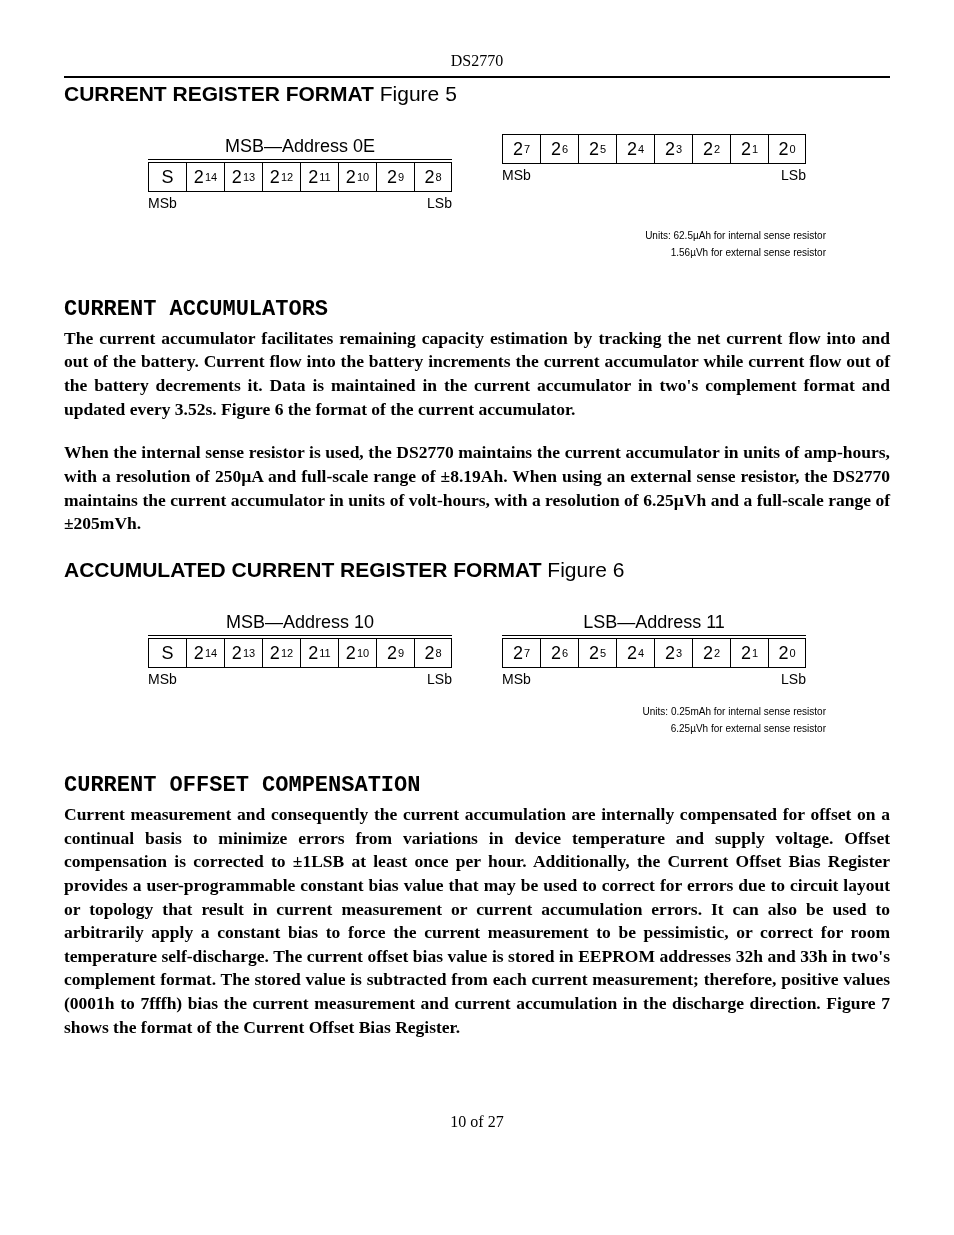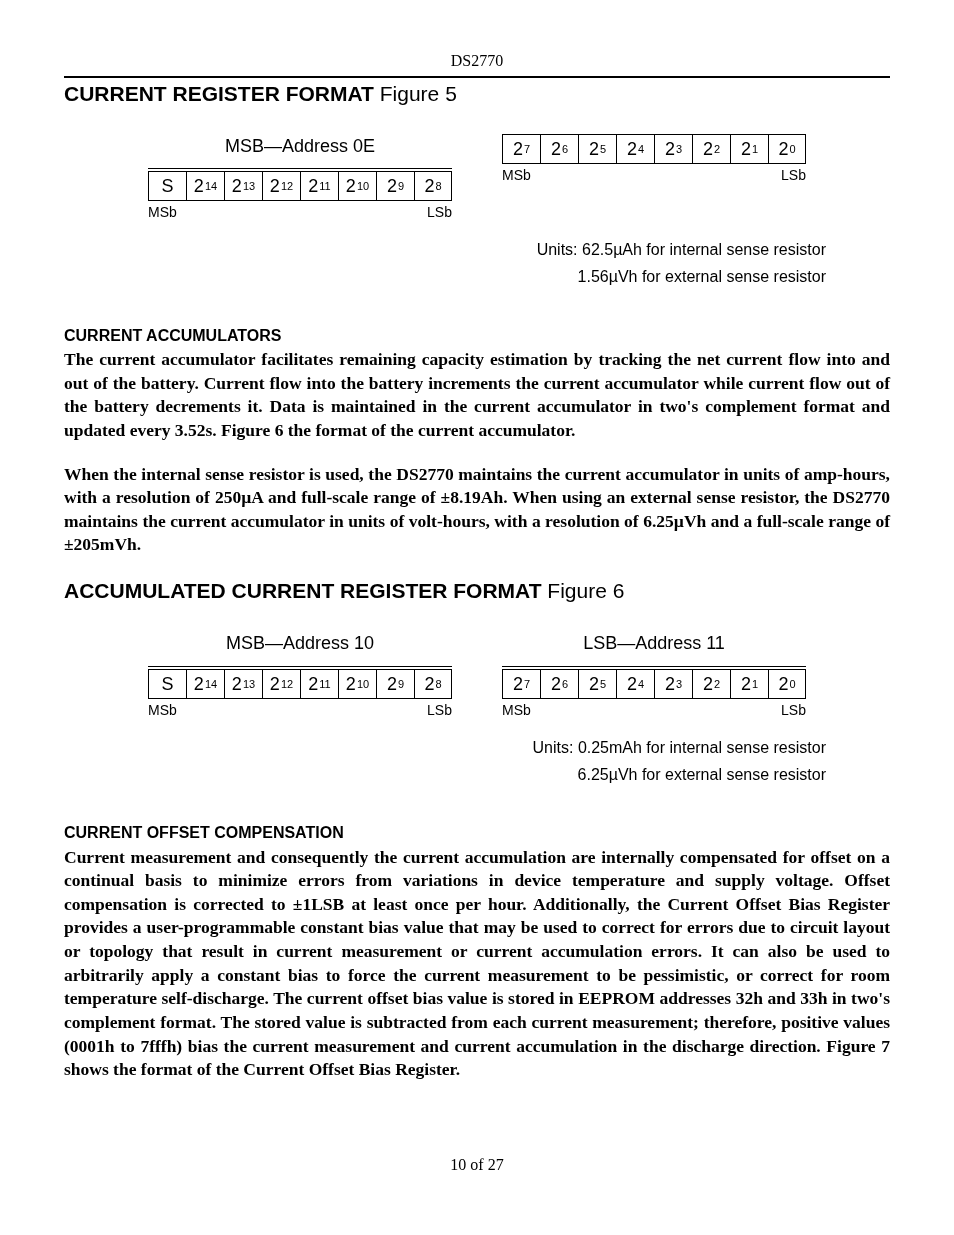--- a/index.html
+++ b/index.html
@@ -25,22 +25,22 @@
   h1.figure-title {
     font-size: 21px;
     font-family: Arial, Helvetica, sans-serif;
     font-weight: bold;
     margin: 0 0 26px 0;
   }
   h1.figure-title .thin {
     font-weight: normal;
   }
   h2.section {
-    font-size: 16px;
-    font-family: Liberation Sans, sans-serif;
+    font-size: 22px;
+    font-family: Liberation Mono, monospace;
     font-weight: bold;
     margin: 34px 0 2px 0;
   }
   p.body {
     margin: 0 0 20px 0;
     text-align: justify;
     font-weight: bold;
   }
   
   .reg-row {
@@ -54,21 +54,21 @@
     display: flex;
     flex-direction: column;
     align-items: center;
   }
   .reg-label {
     font-size: 18px;
     margin-bottom: 2px;
     border-bottom: 1.5px solid #000;
     width: 100%;
     text-align: center;
-    padding-bottom: 10px;
+    padding-bottom: 1px;
   }
   .bit-row {
     display: flex;
     flex-direction: row;
   }
   .bit-cell {
     border: 1.5px solid #000;
     border-right: none;
     width: 38px;
     height: 30px;
@@ -90,21 +90,21 @@
   .msb-lsb {
     display: flex;
     justify-content: space-between;
     width: 100%;
     font-size: 14px;
     margin-top: 2px;
     text-align: center;
   }
   .units-block {
     font-family: Arial, Helvetica, sans-serif;
-    font-size: 16px;
+    font-size: 10px;
     text-align: right;
     margin-top: 14px;
     margin-right: 64px;
     line-height: 1.7;
   }
   .page-num {
     text-align: center;
     font-size: 16px;
     margin-top: 72px;
   }

